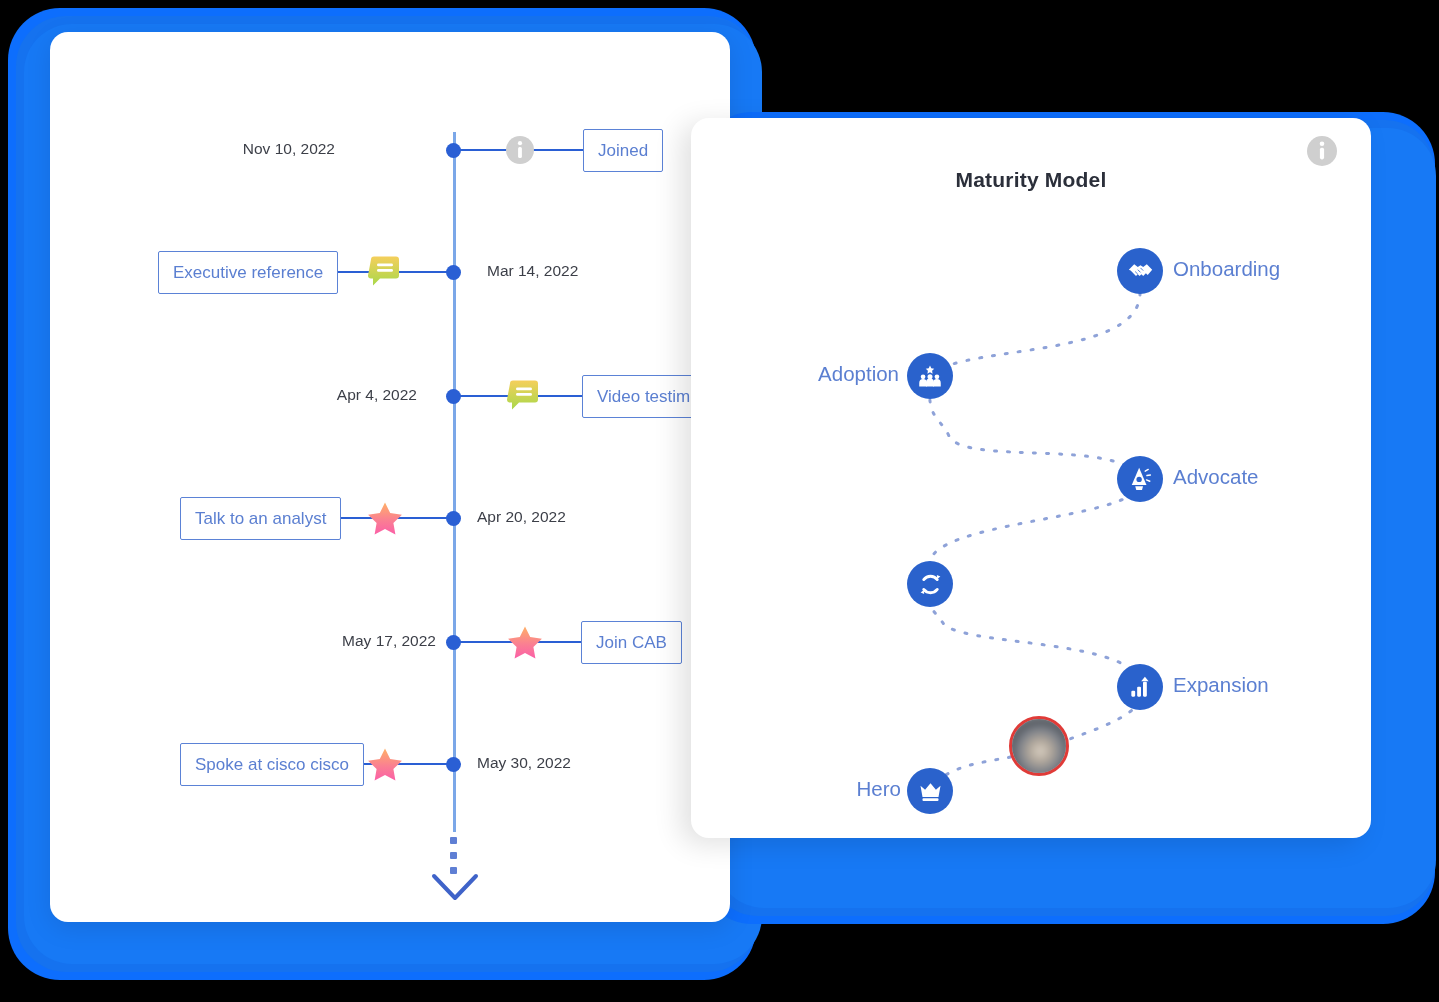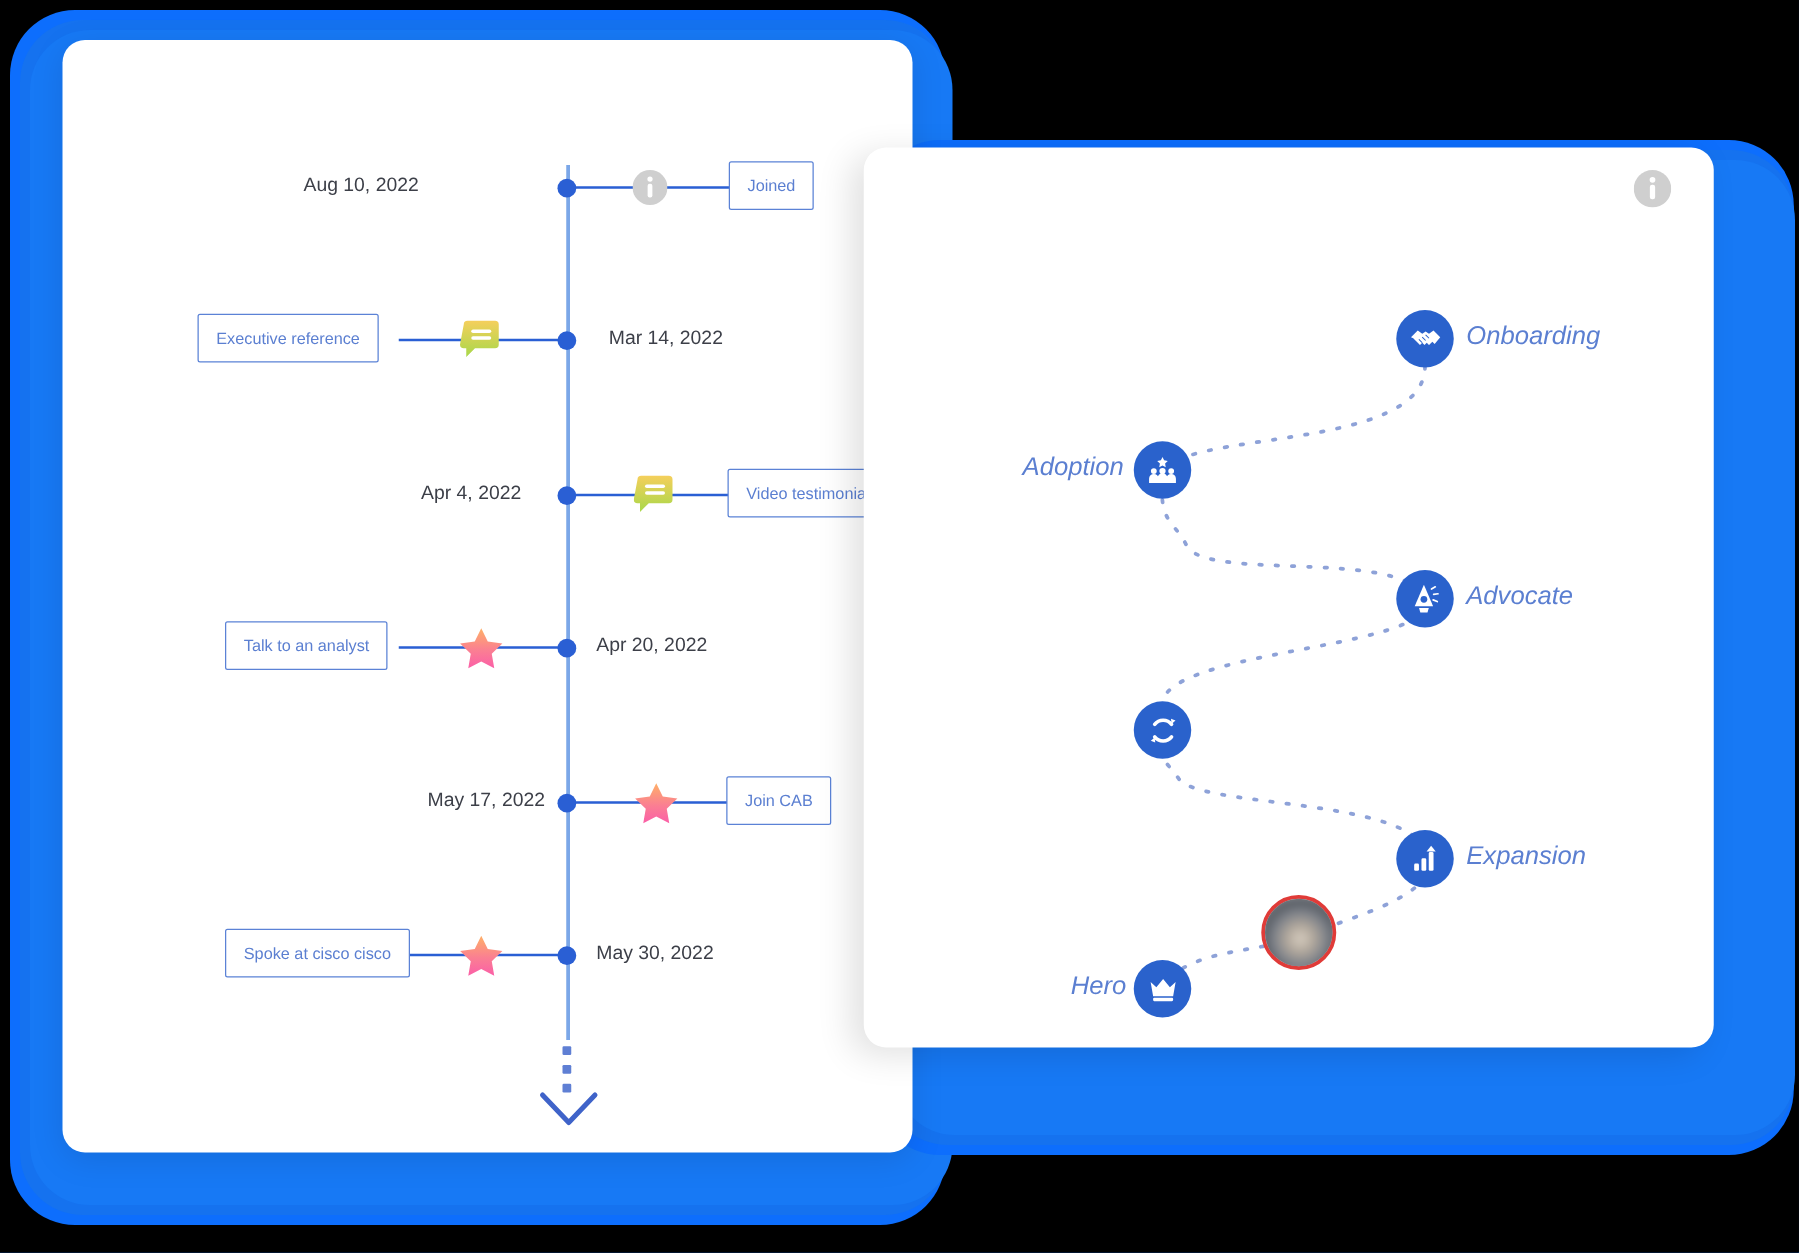--- a/index.html
+++ b/index.html
@@ -118,21 +118,21 @@
     background: #2a5fd4;
     top: -1px;
   }
 
   .tl-box {
     position: absolute;
     border: 1px solid #5b82d6;
     border-radius: 2px;
     background: #ffffff;
     color: #5b7fd1;
-    font-size: 13px;
+    font-size: 17px;
     padding: 12px 14px;
     white-space: nowrap;
     top: -21px;
     line-height: 1;
   }
 
   .tl-icon {
     position: absolute;
     width: 34px; height: 34px;
     top: -17px;
@@ -168,21 +168,20 @@
     display: flex;
     align-items: center;
     justify-content: center;
   }
   .mm-label {
     position: absolute;
     font-size: 20.5px;
     color: #5b7fd1;
     white-space: nowrap;
     line-height: 1;
-    font-style: italic;
   }
   .mm-label.right { text-align: left; }
   .mm-label.left  { text-align: right; }
 
   #mm-avatar {
     position: absolute;
     left: 318px; top: 598px;
     width: 54px; height: 54px;
     border-radius: 50%;
     border: 3px solid #e03b38;
@@ -222,21 +221,21 @@
         <span></span>
     </div>
 
     <div id="timeline-chevron">
       <svg viewBox="0 0 50 34" width="50" height="34">
         <polyline points="4,6 25,28 46,6" fill="none" stroke="#3f63c9" stroke-width="4" stroke-linecap="round" stroke-linejoin="round"></polyline>
       </svg>
     </div>
 
     <div class="tl-row" style="top:118px">
-      <div class="tl-date left" style="right:auto; left:285px; transform:translateX(-100%)">Aug 10, 2022</div>
+      <div class="tl-date left" style="right:auto; left:285px; transform:translateX(-100%)">Nov 10, 2022</div>
       <div class="tl-node"></div>
       <div class="tl-connector" style="left:410px; width:125px;"></div>
       <div class="tl-icon info" style="left:456px">
         <svg viewBox="0 0 28 28" width="28" height="28">
           <circle cx="14" cy="14" r="14" fill="#cfcfcf"></circle>
           <circle cx="14" cy="7.2" r="2.1" fill="#ffffff"></circle>
           <rect x="12.1" y="11" width="3.8" height="11" rx="1.6" fill="#ffffff"></rect>
         </svg>
       </div>
       <div class="tl-box" style="left:533px">Joined</div>
@@ -344,20 +343,21 @@
   <div class="card" id="maturity-card">
 
     <div id="maturity-info">
       <svg viewBox="0 0 30 30" width="30" height="30">
         <circle cx="15" cy="15" r="15" fill="#cfcfcf"></circle>
         <circle cx="15" cy="7.8" r="2.3" fill="#ffffff"></circle>
         <rect x="12.9" y="11.8" width="4.2" height="11.6" rx="1.8" fill="#ffffff"></rect>
       </svg>
     </div>
 
+    <div id="maturity-title">Maturity Model</div>
 
     <svg id="maturity-svg" viewBox="0 0 680 720">
       <path d="M 449 175
                C 449 245, 245 225, 240 262
                C 234 300, 250 300, 258 318
                C 272 348, 430 320, 448 360
                C 466 400, 260 400, 240 440
                C 222 478, 240 488, 252 505
                C 268 528, 430 520, 450 562
                C 466 596, 400 612, 360 628

